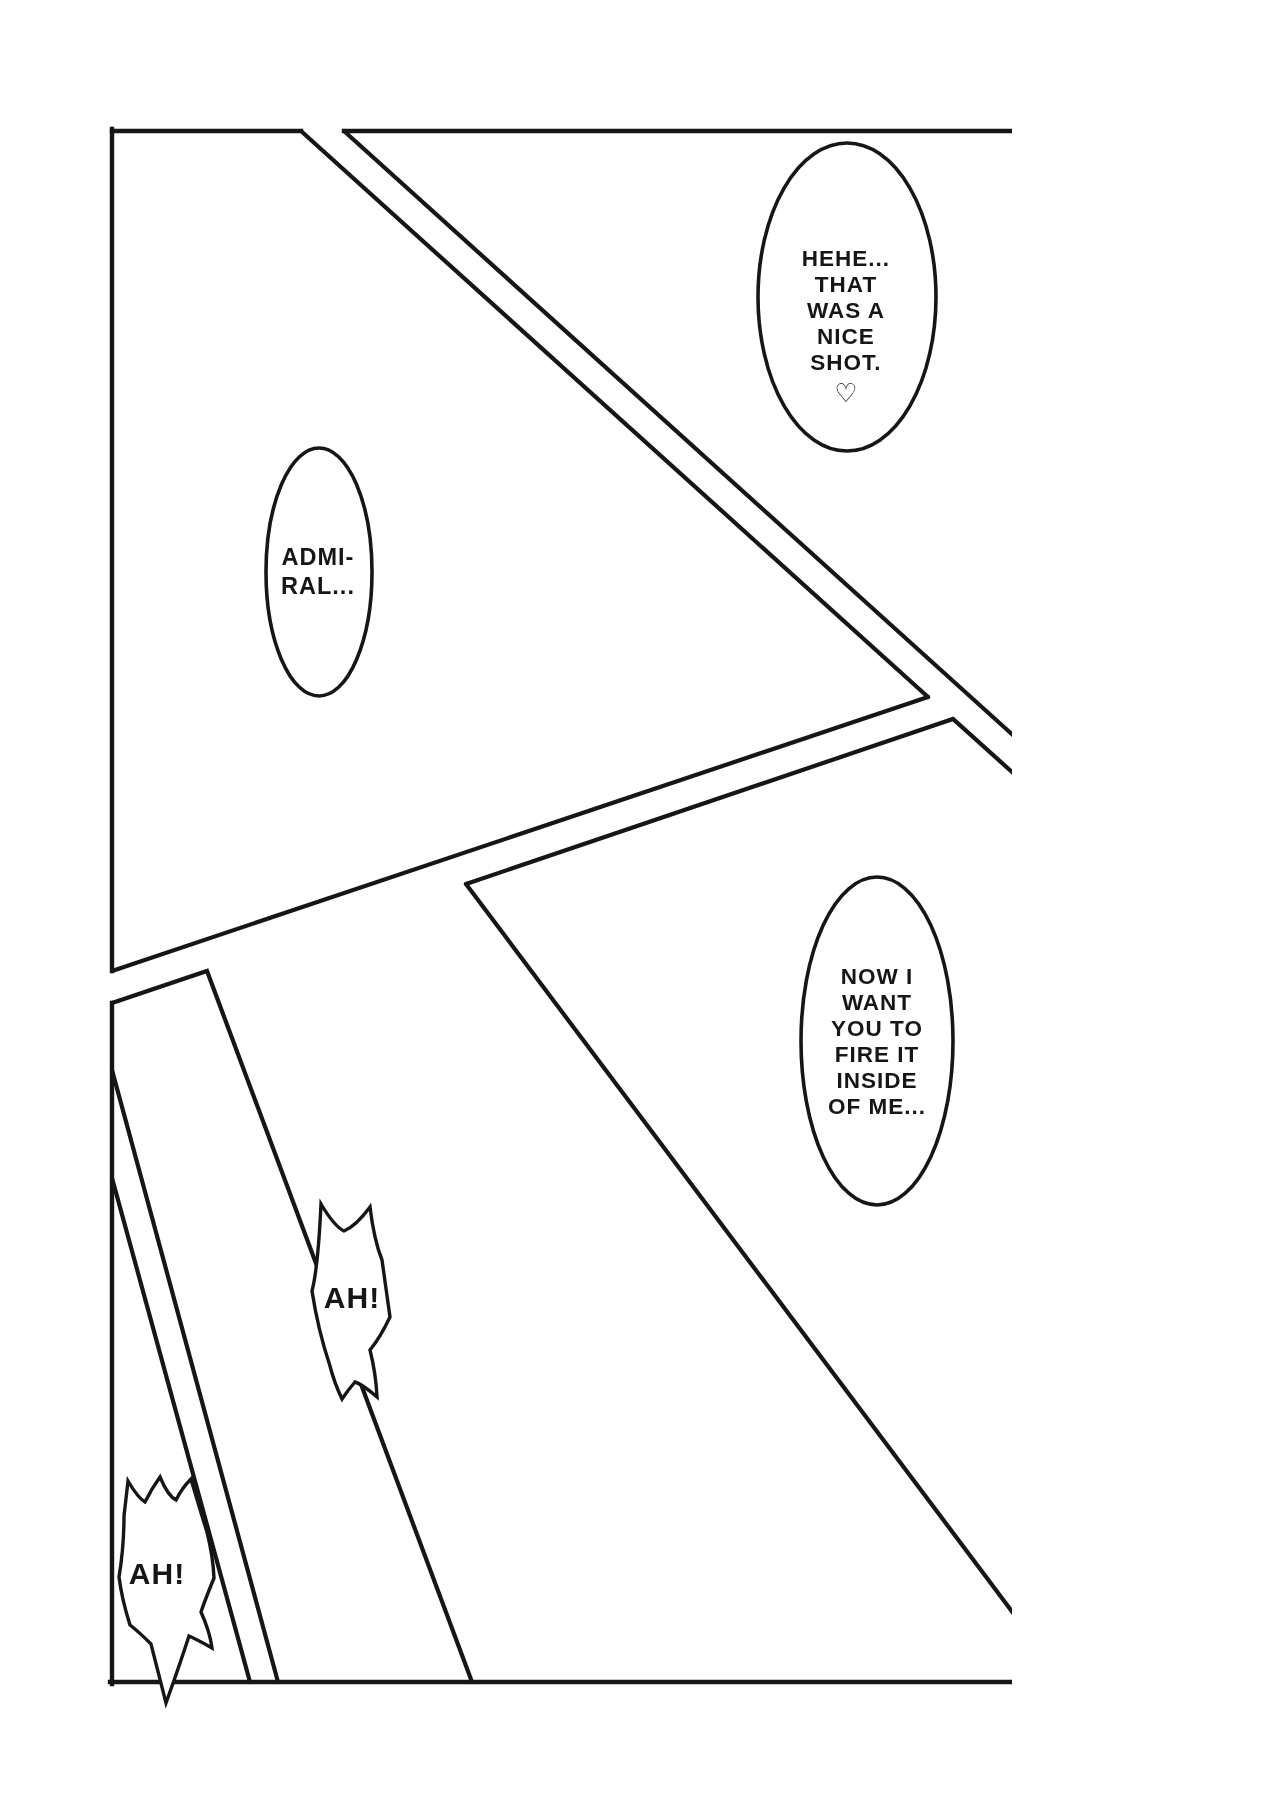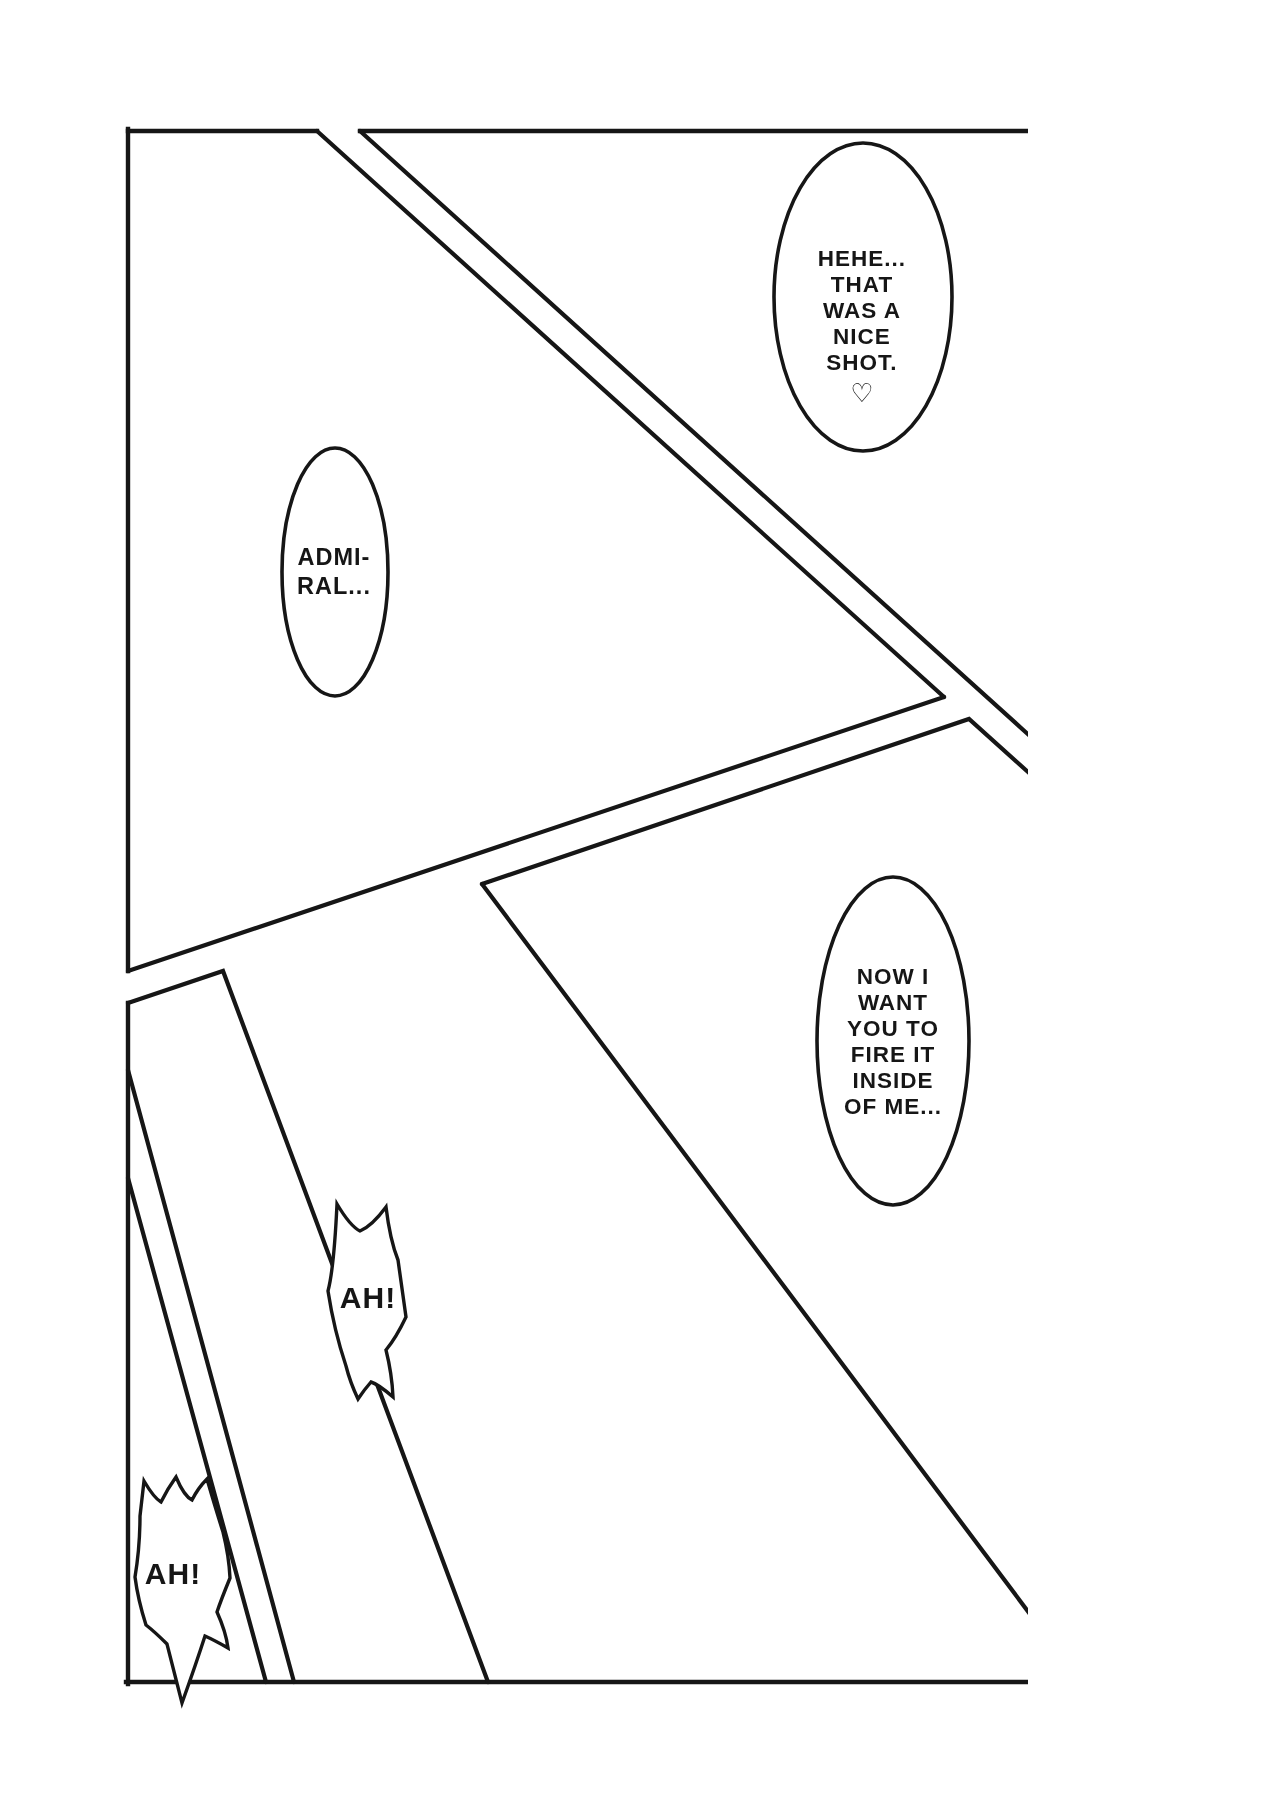--- a/index.html
+++ b/index.html
@@ -1,17 +1,17 @@
 <!DOCTYPE html>
 <html style="--paper: #ffffff; --ink: #161616;"><head>
 <meta charset="utf-8">
 <style>
   :root { --paper:#ffffff; --ink:#161616; }
   html,body { margin:0; padding:0; background:var(--paper); }
-  .page { position:relative; width:1012px; height:1813px; background:var(--paper); overflow:hidden;padding-left:16px; }
+  .page { position:relative; width:1012px; height:1813px; background:var(--paper); overflow:hidden; }
   svg { display:block; }
   .ln   { stroke:var(--ink); stroke-width:4.4; fill:none; stroke-linecap:square; }
   .ln2  { stroke:var(--ink); stroke-width:4.2; fill:none; stroke-linecap:round; }
   .bub  { stroke:var(--ink); stroke-width:3.6; fill:var(--paper); }
   .bubj { stroke:var(--ink); stroke-width:3.4; fill:var(--paper); stroke-linejoin:miter; }
   .bt   { font-family:"Liberation Sans","DejaVu Sans",sans-serif; font-weight:700;
           fill:var(--ink); text-anchor:middle; letter-spacing:1px; }
   .s22 { font-size:22.5px; }
   .s23 { font-size:23.5px; }
   .s26 { font-size:26px; letter-spacing:0; }

